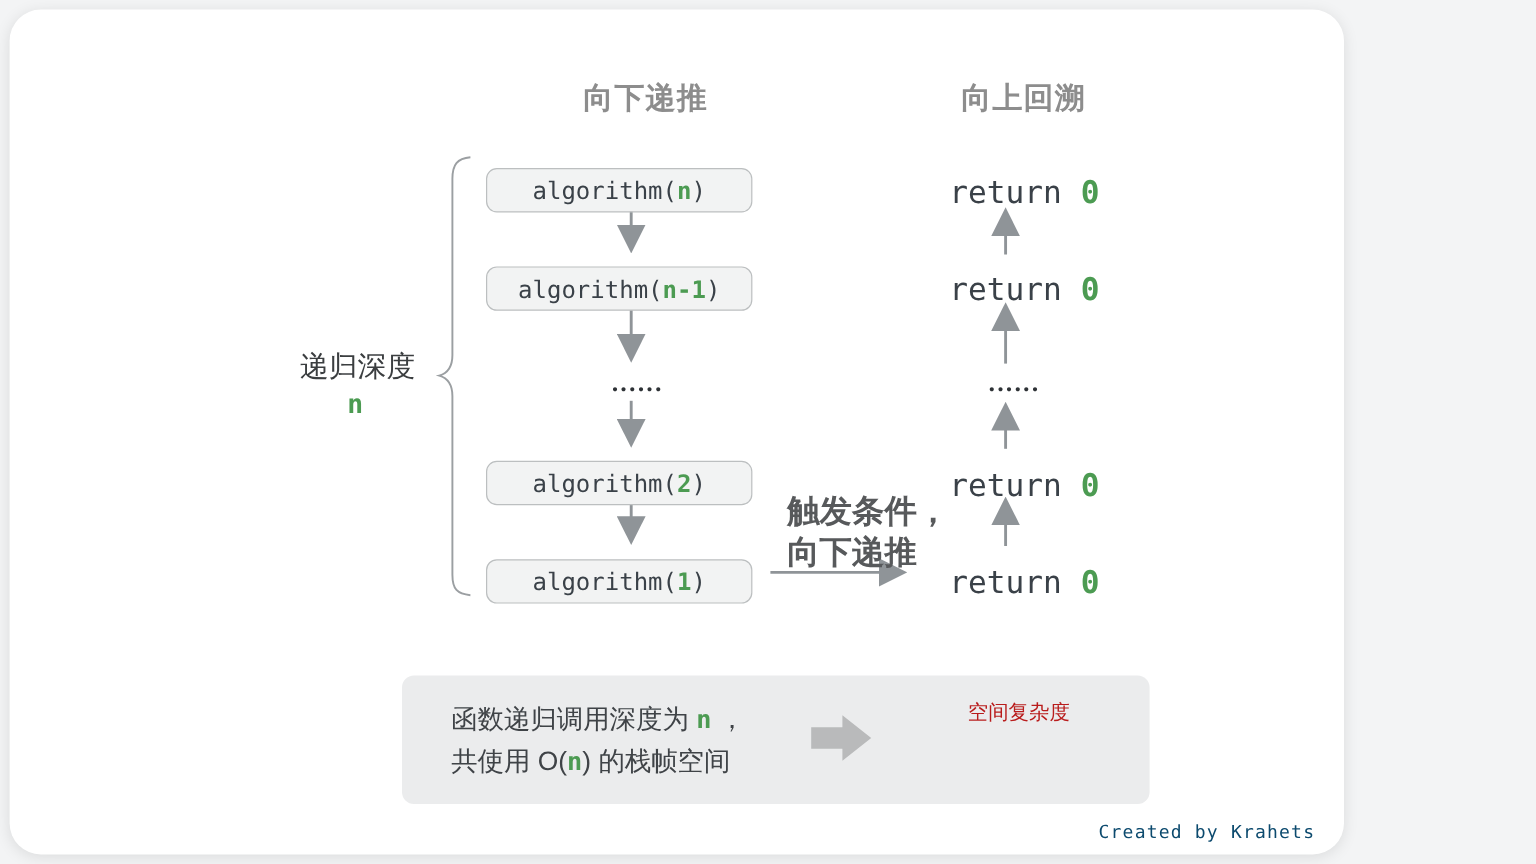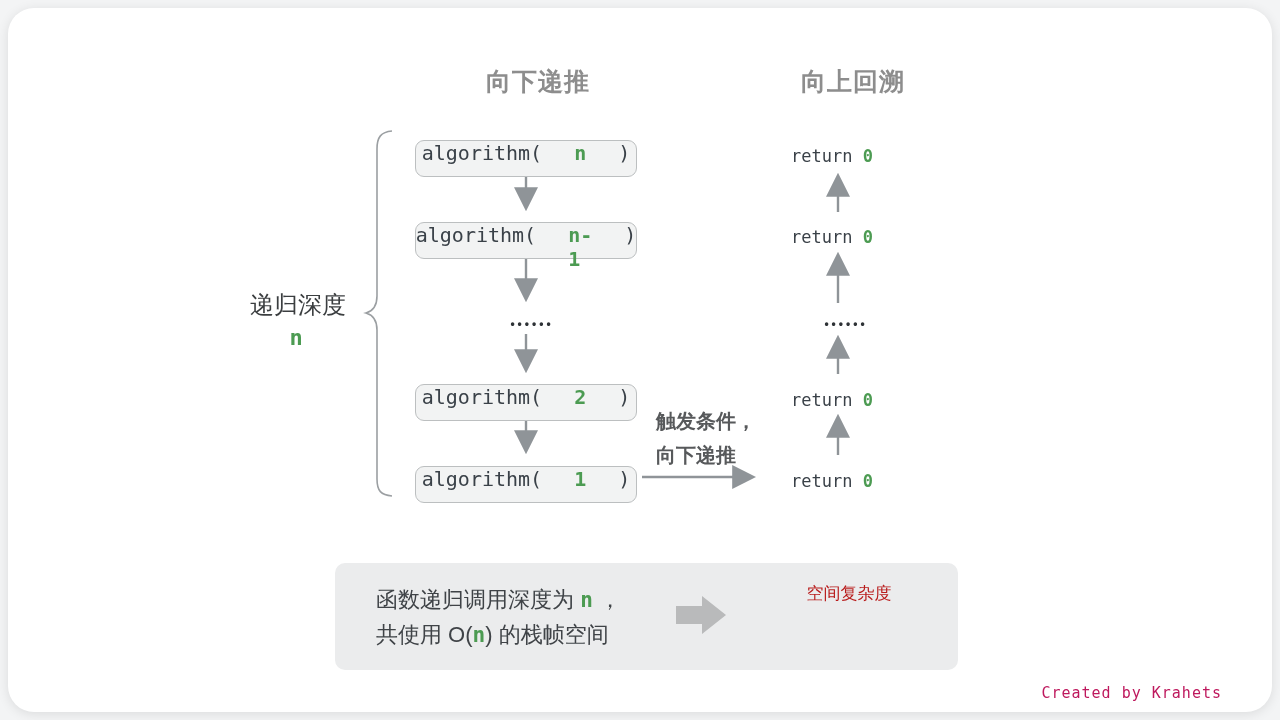--- a/index.html
+++ b/index.html
@@ -2,72 +2,72 @@
 <html><head>
 <meta charset="utf-8">
 <style>
   html,body{margin:0;padding:0;}
   body{
     width:1280px;height:720px;overflow:hidden;
     background:#f3f4f5;
     font-family:"Liberation Sans","DejaVu Sans",sans-serif;
   }
   .card{
-    position:absolute;left:8px;top:8px;width:1264px;height:704px;
+    position:absolute;left:8px;top:8px;width:1112px;height:704px;
     background:#ffffff;border-radius:26px;
     box-shadow:0 2px 12px rgba(0,0,0,.10);
   }
   .abs{position:absolute;white-space:nowrap;}
   .hdr{
     font-size:25px;font-weight:bold;color:#8d8d8d;
     transform:translateX(-50%);letter-spacing:1px;
   }
   .mono{font-family:"DejaVu Sans Mono","Liberation Mono",monospace;}
   .call-box{
-    position:absolute;left:407px;width:220px;height:35px;
+    position:absolute;left:397px;width:220px;height:35px;
     background:#f2f3f3;border:1.6px solid #bcbfc0;border-radius:9px;
-    display:flex;align-items:flex-start;justify-content:center;
+    display:flex;align-items:center;justify-content:center;
     font-family:"DejaVu Sans Mono","Liberation Mono",monospace;
-    font-size:20px;color:#3a4148;z-index:3;gap:32px;
+    font-size:20px;color:#3a4148;z-index:3;
   }
   .arg{color:#4c9b52;font-weight:bold;}
   .ret{
     font-family:"DejaVu Sans Mono","Liberation Mono",monospace;
-    font-size:17px;color:#3a4148;z-index:3;
+    font-size:26px;color:#3a4148;z-index:3;
   }
   .ret .arg{color:#4c9b52;font-weight:bold;}
   .dots{
     font-size:12px;font-weight:bold;color:#2e3236;letter-spacing:3px;
     transform:translateX(-50%);z-index:3;
   }
   .depth-label{font-size:24px;color:#3b3e40;transform:translateX(-50%);text-align:center;}
   .depth-var{
     font-family:"DejaVu Sans Mono","Liberation Mono",monospace;
     font-size:22px;font-weight:bold;color:#4c9b52;transform:translateX(-50%);
   }
-  .trigger{font-size:20px;font-weight:bold;color:#57595b;z-index:3;}
+  .trigger{font-size:27px;font-weight:bold;color:#57595b;z-index:3;}
   .panel{
     position:absolute;left:327px;top:555px;width:623px;height:107px;
     background:#ebeced;border-radius:10px;z-index:1;
   }
   .panel-line{font-size:22px;color:#3f4347;z-index:3;}
   .panel-line .pm{font-size:21px;}
   .result-title{
     font-size:17px;font-weight:normal;color:#b91c1c;
     transform:translateX(-50%);z-index:3;
   }
   .result-value{
     font-size:24px;font-weight:bold;color:#1287d8;
     transform:translateX(-50%);z-index:3;
   }
   .result-value .mono{font-size:23px;font-weight:bold;}
   .watermark{
-    right:50px;top:676px;
+    right:24px;top:676px;
     font-family:"DejaVu Sans Mono","Liberation Mono",monospace;
-    font-size:15px;color:#be185d;letter-spacing:1px;margin-left:30px;
+    font-size:15px;color:#0c4a6e;letter-spacing:1px;margin-left:30px;
   }
   svg.overlay{position:absolute;left:0;top:0;z-index:2;pointer-events:none;}
 </style>
 </head>
 <body>
 
 <div class="card">
 
   <div class="abs hdr" style="left:530px;top:57px;">向下递推</div>
   <div class="abs hdr" style="left:845px;top:57px;">向上回溯</div>

